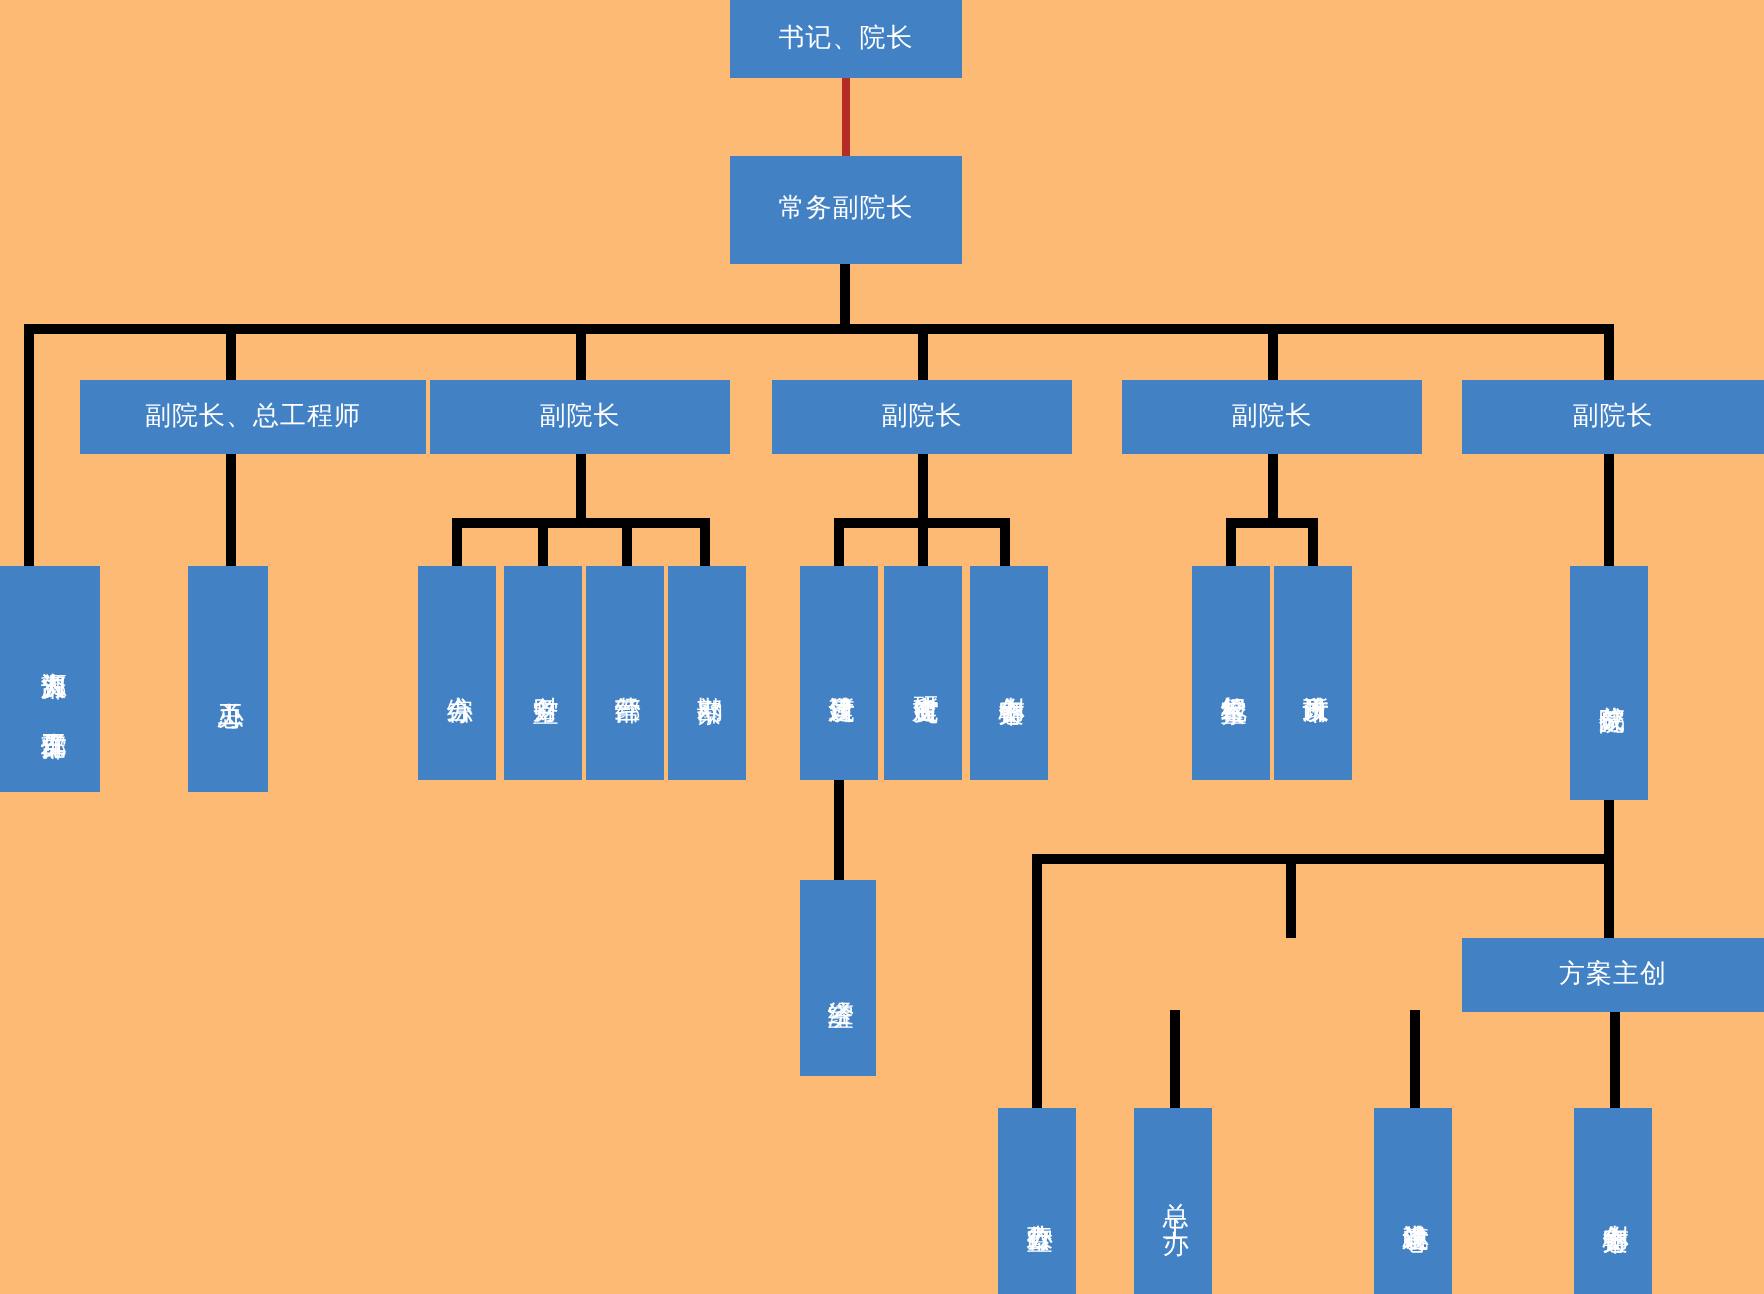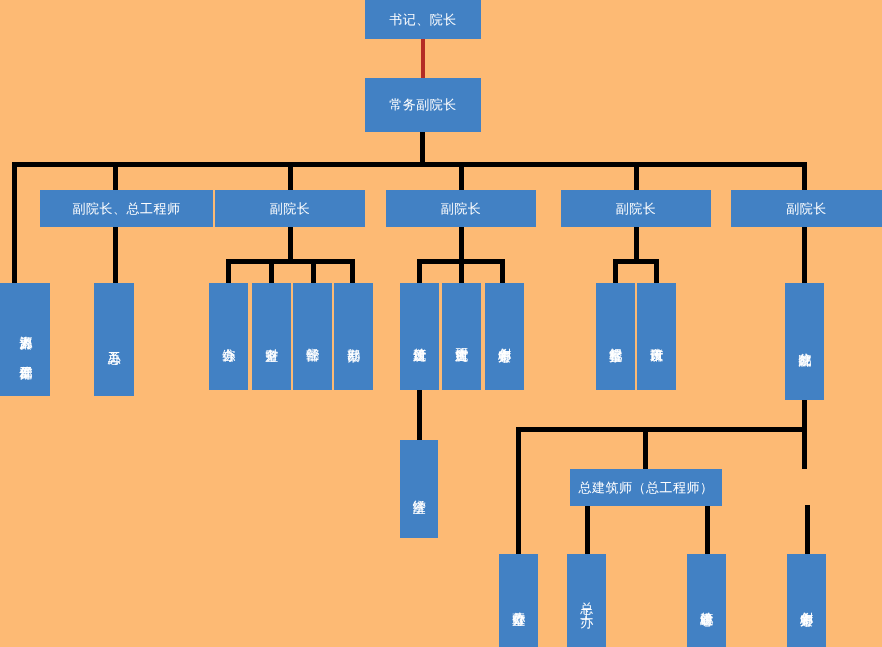--- a/index.html
+++ b/index.html
@@ -145,22 +145,22 @@
   <div class="node vert" style="left:400px; top:440px; width:38px; height:98px;">经济室</div>
 
   <div class="node vert" style="left:596px; top:283px; width:39px; height:107px;">纪检督察室</div>
 
   <div class="node vert" style="left:637px; top:283px; width:39px; height:107px;">市政设计所</div>
 
   <div class="node vert" style="left:785px; top:283px; width:39px; height:117px;">成都分院</div>
 
   <div class="node vert" style="left:499px; top:554px; width:39px; height:93px;">行政办公室</div>
 
-  <div class="node horiz" style="left:570px; top:469px; width:152px; height:37px;">总建筑师（总工程师）</div>
 
+  <div class="node horiz" style="left:731px; top:469px; width:151px; height:37px;">方案主创</div>
 
   <div class="node vert spaced" style="left:567px; top:554px; width:39px; height:93px;">总工办</div>
 
   <div class="node vert" style="left:687px; top:554px; width:39px; height:93px;">建筑设计中心</div>
 
   <div class="node vert" style="left:787px; top:554px; width:39px; height:93px;">方案创作中心</div>
 
 </div>
 
 </body></html>

